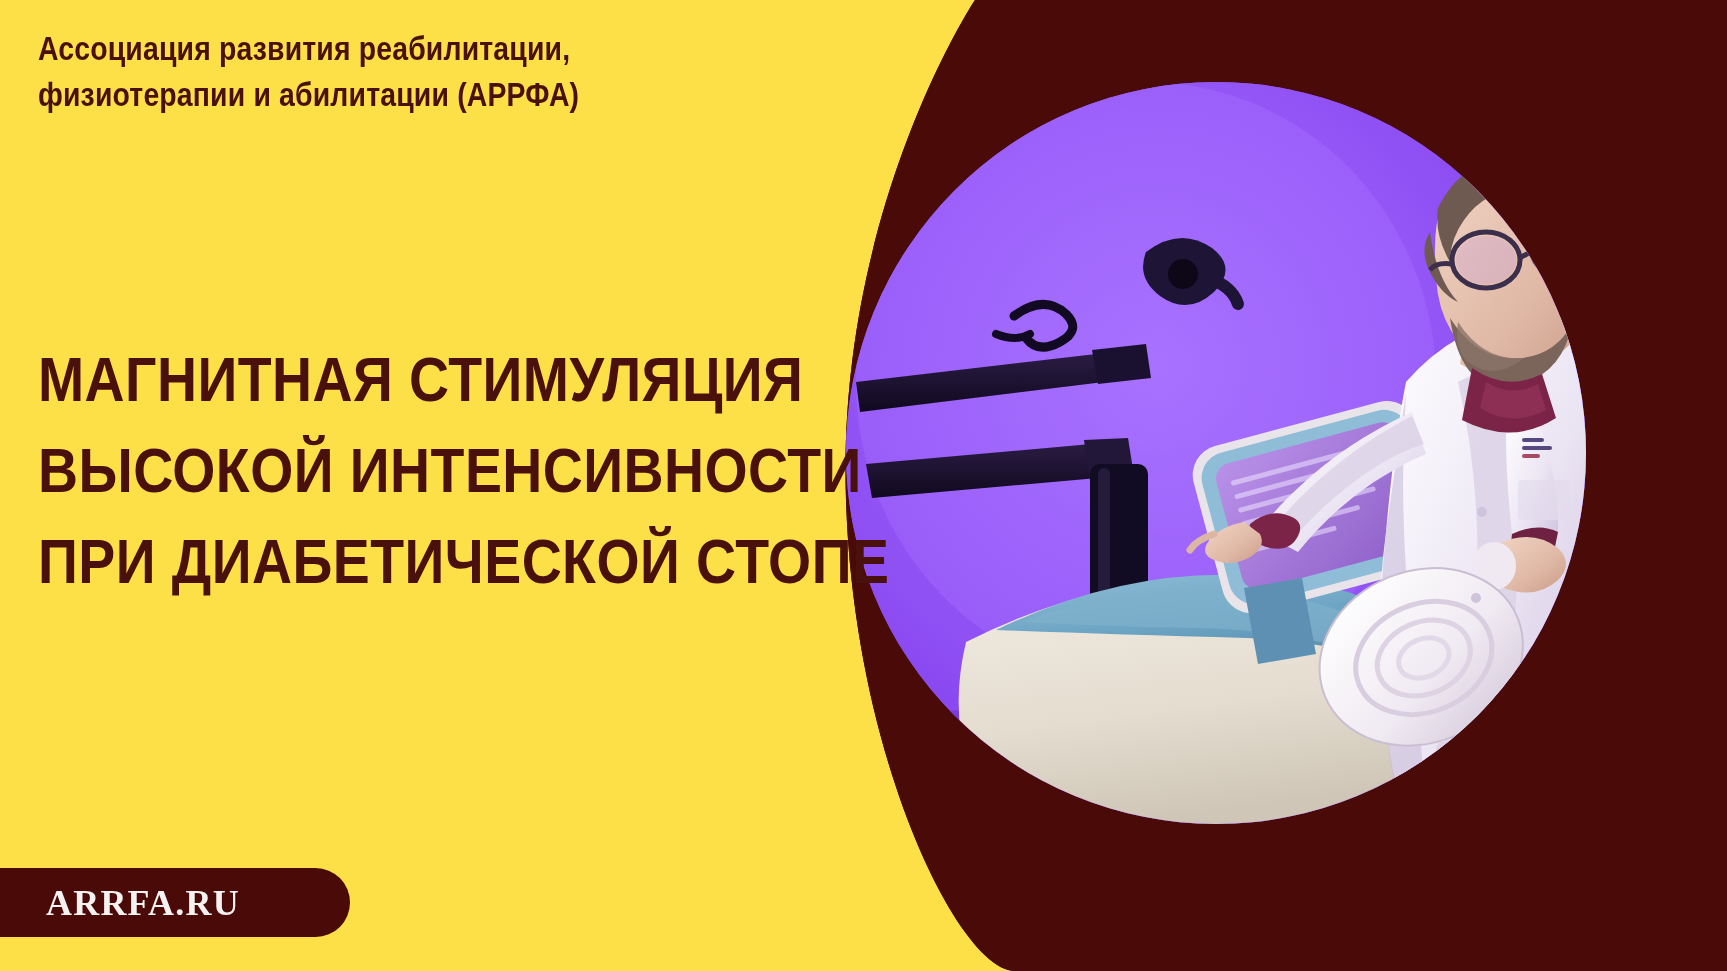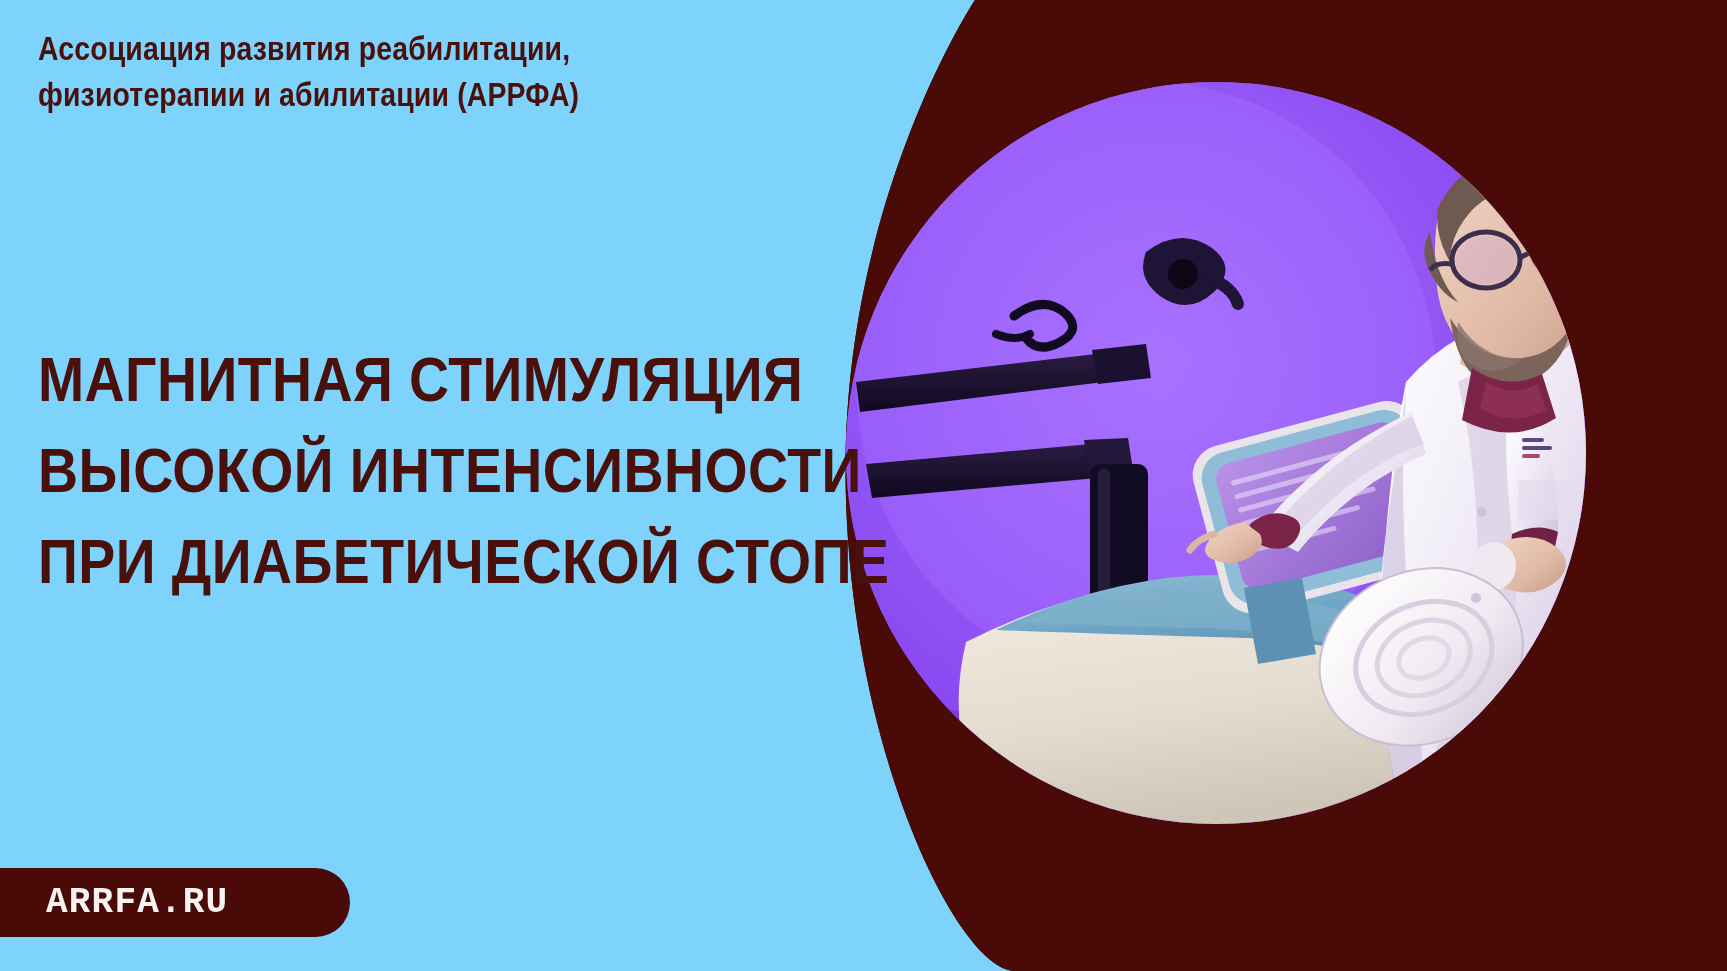--- a/index.html
+++ b/index.html
@@ -5,21 +5,21 @@
   html,body{margin:0;padding:0;}
   body{
     width:1727px;height:971px;
     background:#f2f2f2;
     font-family:"Liberation Sans", sans-serif;
     overflow:hidden;
     position:relative;
   }
   #poster{
     position:absolute;left:0;top:0;width:1727px;height:971px;
-    background:#7dd3fc;overflow:hidden;
+    background:#fde047;overflow:hidden;
   }
 
   
   .blob-layer{position:absolute;inset:0;}
   .blob-svg{position:absolute;left:0;top:0;width:1727px;height:971px;}
 
   
   .left-col{
     position:absolute;left:38px;top:0;width:790px;height:971px;
     z-index:5;
@@ -57,21 +57,21 @@
     height:69px;width:380px;
     background:#4a0b08;
     border-radius:0 36px 36px 0;
     display:flex;align-items:center;
     box-sizing:border-box;
     padding-left:76px;
     z-index:6;
   }
   .badge-text{
     color:#f6f2f2;
-    font-family:Liberation Mono, monospace;
+    font-family:Liberation Serif, serif;
     font-weight:700;
     font-size:36px;
     letter-spacing:1.2px;
     white-space:nowrap;
   }
 
   
   .photo-circle{
     position:absolute;
     left:846px;top:82px;

